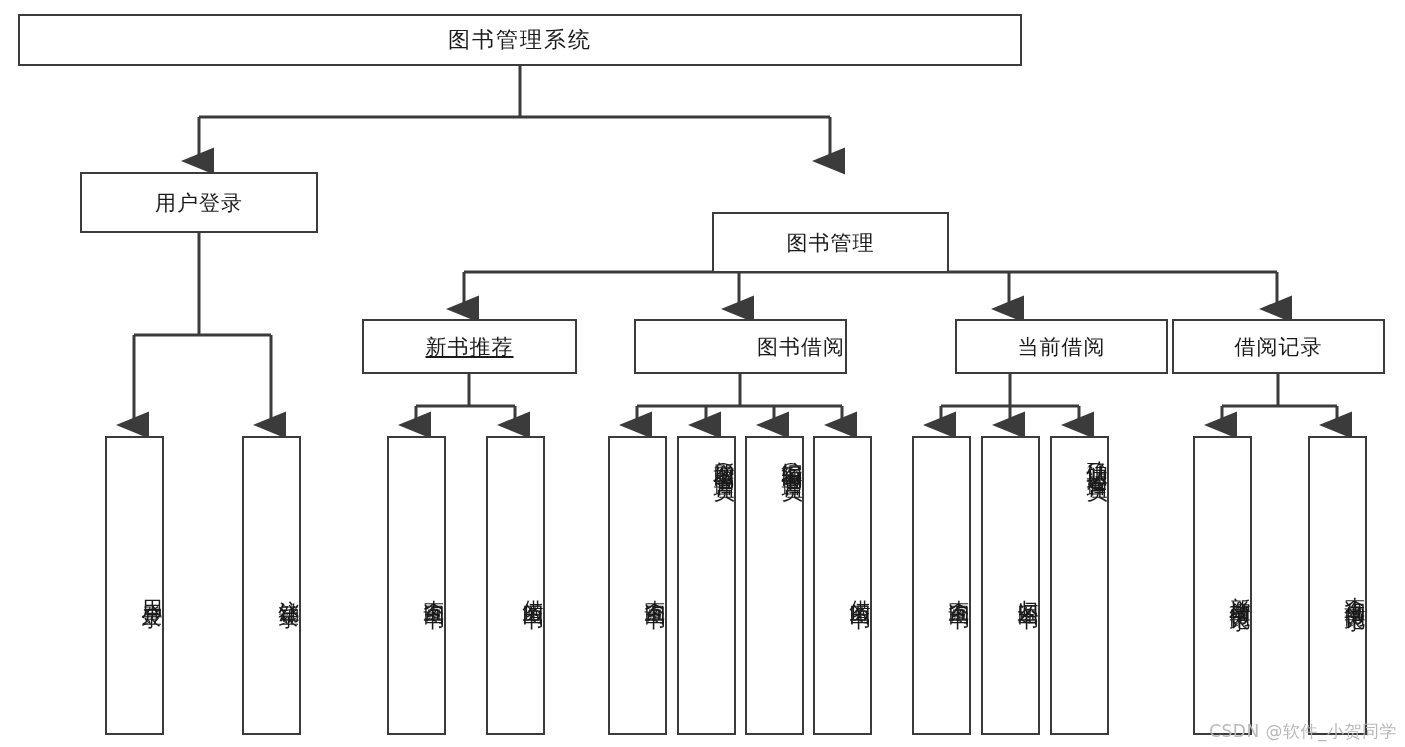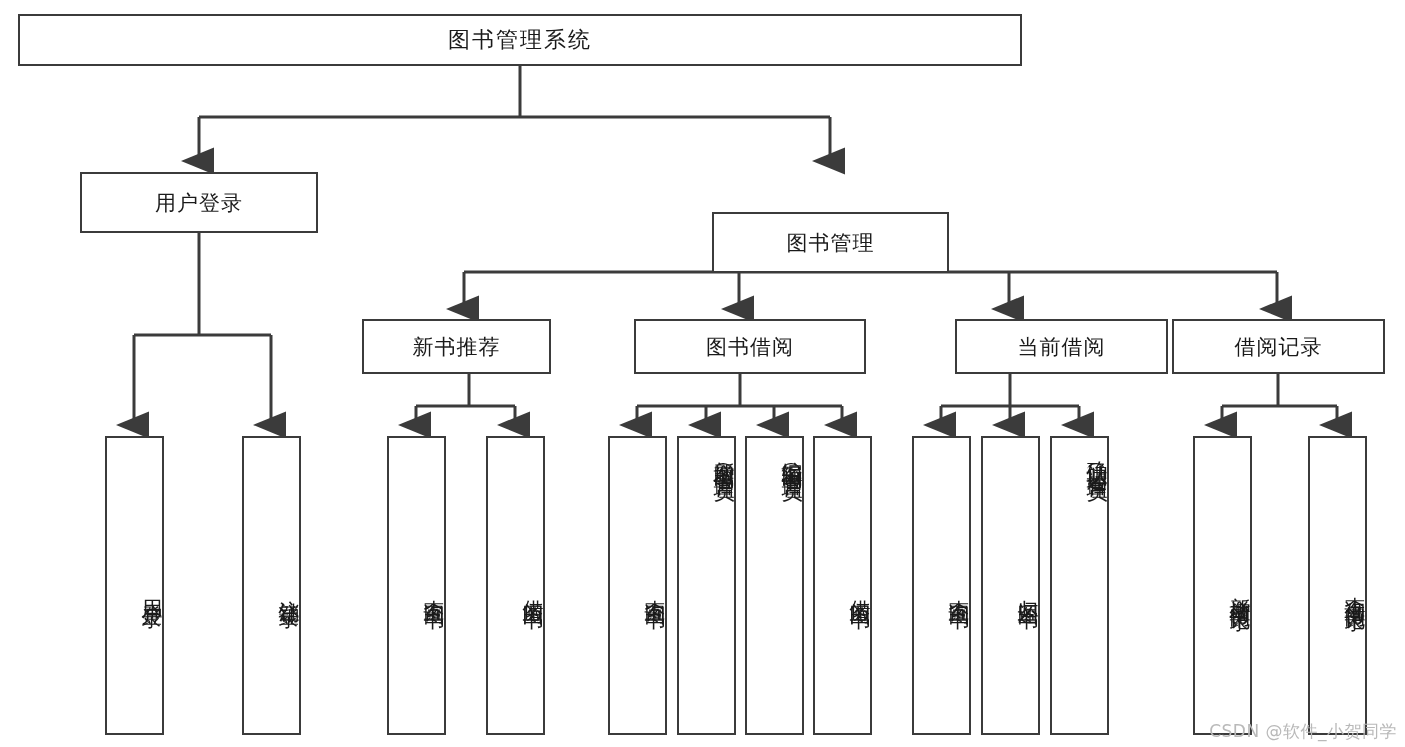--- a/index.html
+++ b/index.html
@@ -129,24 +129,24 @@
     <span>图书管理系统</span>
   </div>
 
   <div class="node-box node-h" style="left:80px; top:172px; width:238px; height:61px;">
     <span>用户登录</span>
   </div>
   <div class="node-box node-h" style="left:712px; top:172px; width:237px; height:61px;margin-top:40px;">
     <span>图书管理</span>
   </div>
 
-  <div class="node-box node-h" style="left:362px; top:319px; width:189px; height:55px;">
+  <div class="node-box node-h" style="left:362px; top:319px; width:215px; height:55px;text-decoration:underline;">
     <span>新书推荐</span>
   </div>
-  <div class="node-box node-h" style="left:634px; top:319px; width:232px; height:55px;">
+  <div class="node-box node-h" style="left:634px; top:319px; width:213px; height:55px;justify-content:flex-end;">
     <span>图书借阅</span>
   </div>
   <div class="node-box node-h" style="left:955px; top:319px; width:213px; height:55px;">
     <span>当前借阅</span>
   </div>
   <div class="node-box node-h" style="left:1172px; top:319px; width:213px; height:55px;text-align:center;">
     <span>借阅记录</span>
   </div>
 
   <div class="node-box node-v" style="left:105px; top:436px; width:59px; height:299px;">

